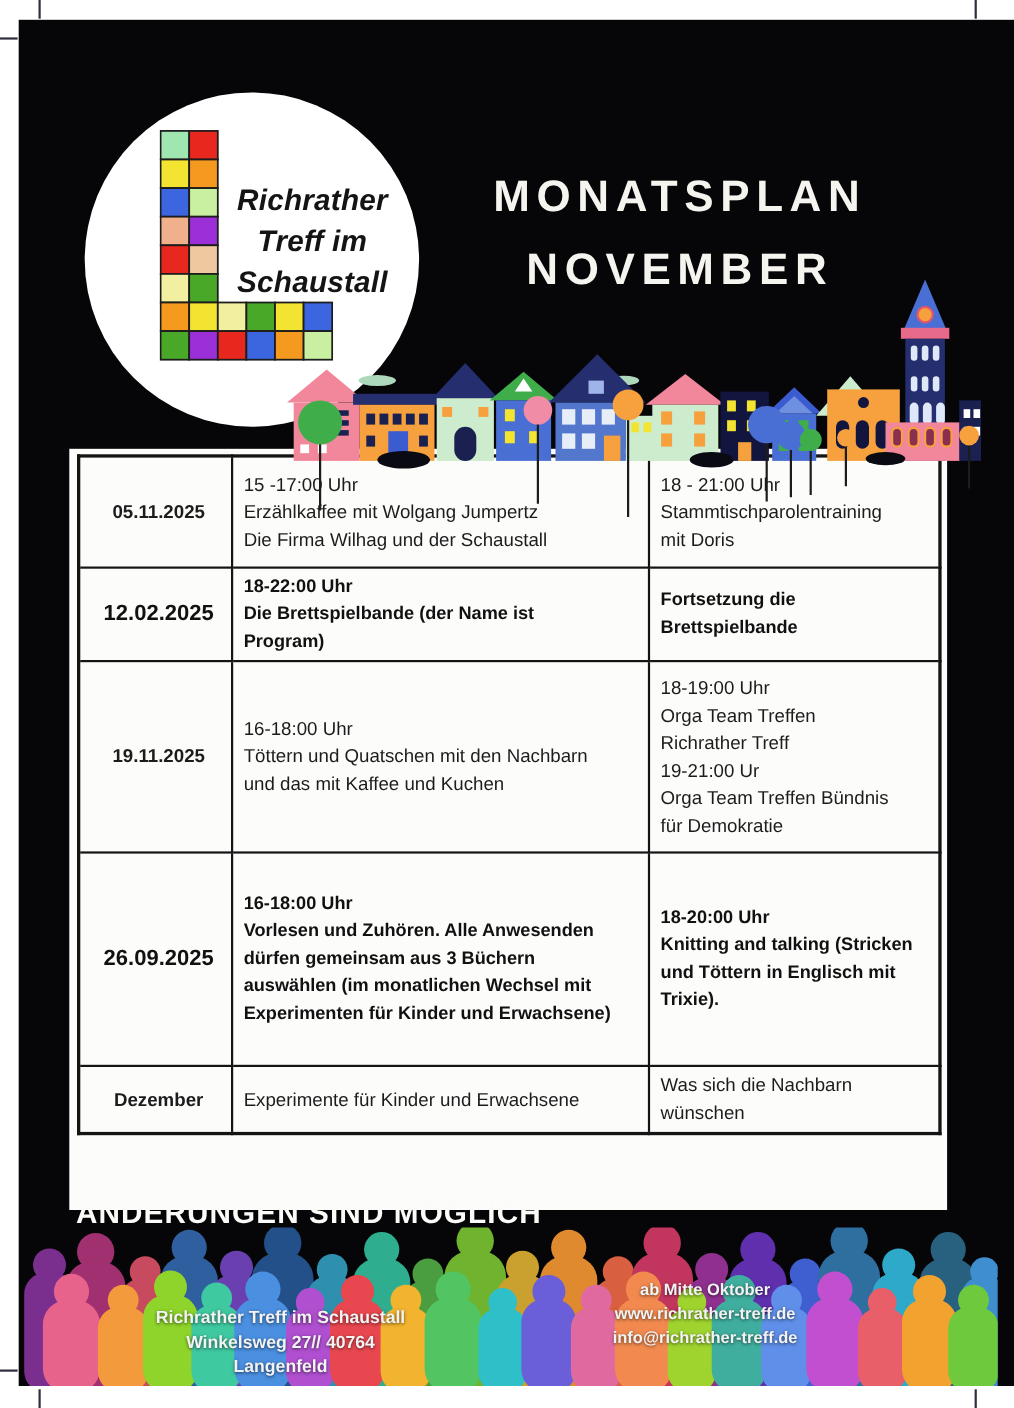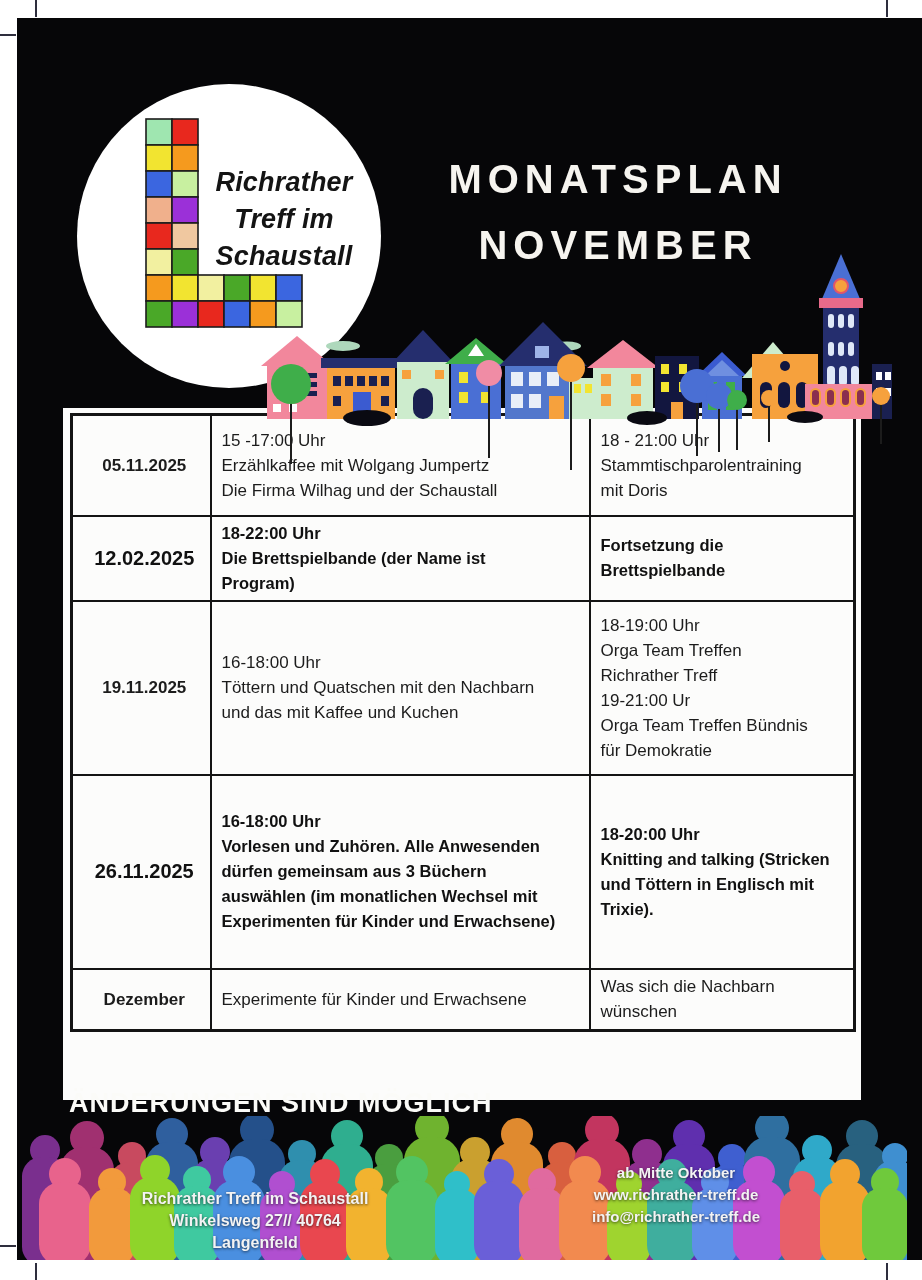--- a/index.html
+++ b/index.html
@@ -47,21 +47,21 @@
 
   
   .note{position:absolute;left:52px;top:1070px;color:#fbfbf8;font-weight:800;font-size:27px;
         letter-spacing:1px;z-index:4;white-space:nowrap;}
 
   
   .crowd{position:absolute;left:0;top:1098px;width:890px;height:144px;z-index:3;}
   .footer-left{position:absolute;left:118px;top:1170px;width:240px;text-align:center;z-index:5;
                color:#f3f3f3;font-weight:700;font-size:16px;line-height:22px;
                text-shadow:0 1px 3px rgba(0,0,0,.65);}
-  .footer-right{position:absolute;left:544px;top:1144px;width:230px;text-align:center;z-index:5;
+  .footer-right{position:absolute;left:509px;top:1144px;width:230px;text-align:center;z-index:5;
                 color:#f3f3f3;font-weight:700;font-size:15px;line-height:22px;
                 text-shadow:0 1px 3px rgba(0,0,0,.65);}
 </style>
 </head>
 <body>
 
 <div class="page">
 
   <div class="crop" style="left:35px;top:0;width:2px;height:17px;"></div>
   <div class="crop" style="left:0;top:34px;width:16px;height:2px;"></div>
@@ -270,21 +270,21 @@
 Töttern und Quatschen mit den Nachbarn
 und das mit Kaffee und Kuchen</td>
           <td class="multiline">18-19:00 Uhr
 Orga Team Treffen
 Richrather Treff
 19-21:00 Ur
 Orga Team Treffen Bündnis
 für Demokratie</td>
         </tr>
         <tr class="r4 row-bold">
-          <td class="date-cell">26.11.2025</td>
+          <td class="date-cell">26.09.2025</td>
           <td class="multiline">16-18:00 Uhr
 Vorlesen und Zuhören. Alle Anwesenden
 dürfen gemeinsam aus 3 Büchern
 auswählen (im monatlichen Wechsel mit
 Experimenten für Kinder und Erwachsene)</td>
           <td class="multiline">18-20:00 Uhr
 Knitting and talking (Stricken
 und Töttern in Englisch mit
 Trixie).</td>
         </tr>

